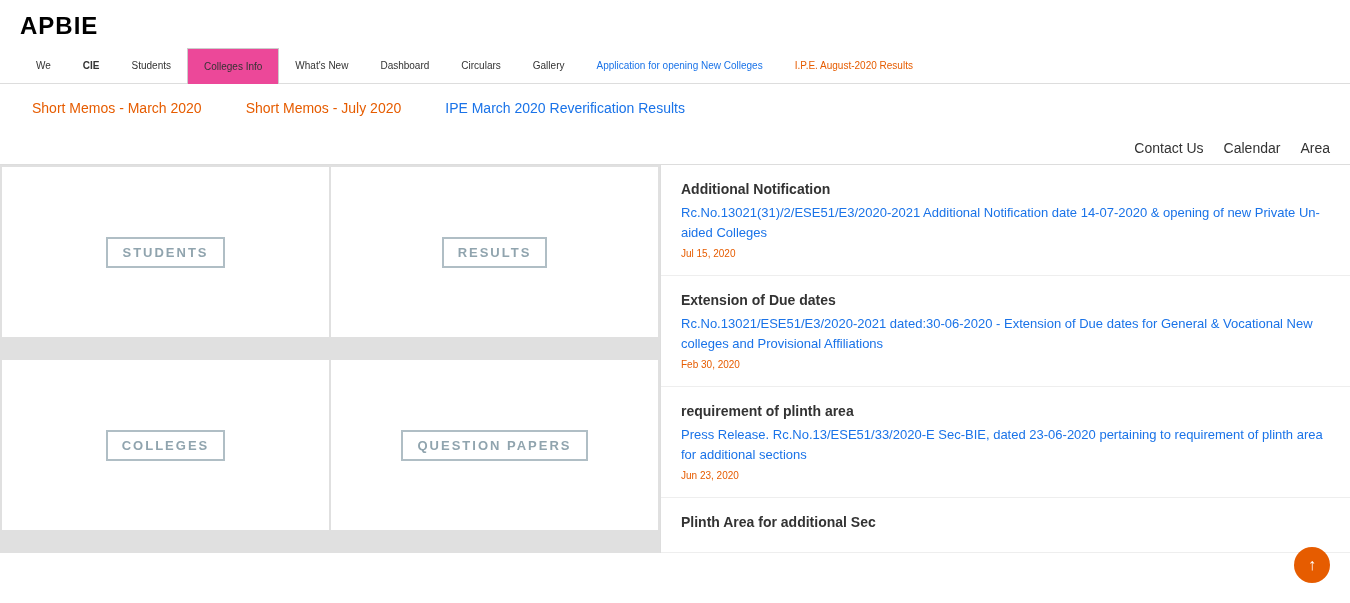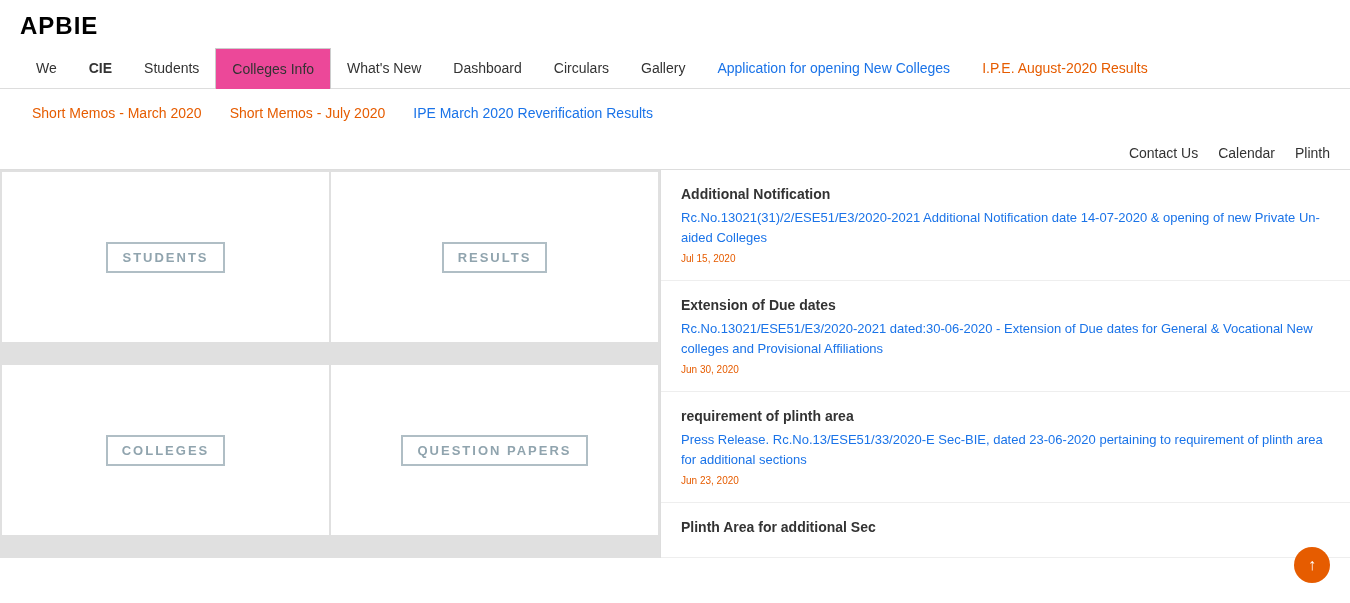--- a/index.html
+++ b/index.html
@@ -4,28 +4,28 @@
   <style>
     * { box-sizing: border-box; margin: 0; padding: 0; }
     body { font-family: Arial, sans-serif; font-size: 14px; color: #333; background: #fff; width: 1350px; overflow-x: hidden; }
 
     
     .header { padding: 12px 32px 0 20px; border-bottom: 1px solid #ddd; }
     .logo { font-size: 24px; font-weight: bold; color: #000; letter-spacing: 1px; padding-bottom: 8px; }
 
     
     .primary-nav { display: flex; align-items: center; gap: 0; flex-wrap: wrap; }
-    .nav-item { padding: 12px 16px; font-size: 14px; color: #333; cursor: pointer; text-decoration: none; display: inline-block; }
+    .nav-item { padding: 12px 16px; font-size: 10px; color: #333; cursor: pointer; text-decoration: none; display: inline-block; }
     .nav-item.bold { font-weight: bold; }
     .nav-item.active { background: #ec4899; border: 1px solid #ccc; border-bottom: none; margin-bottom: -1px; }
     .nav-item.blue { color: #1a73e8; }
     .nav-item.orange { color: #e65c00; }
 
     
-    .secondary-nav { display: flex; align-items: center; gap: 4px; padding: 8px 20px; flex-wrap: wrap; }
+    .secondary-nav { display: flex; align-items: center; gap: 20px; padding: 8px 20px; flex-wrap: wrap; }
     .sec-nav-item { padding: 8px 12px; font-size: 14px; cursor: pointer; }
     .sec-nav-item.orange { color: #e65c00; }
     .sec-nav-item.blue { color: #1a73e8; }
 
     
     .utility-nav { display: flex; justify-content: flex-end; padding: 8px 20px; gap: 20px; border-bottom: 1px solid #ddd; }
     .util-item { font-size: 14px; color: #333; cursor: pointer; }
 
     
     .main-content { display: flex; }
@@ -70,21 +70,21 @@
 
 <span class="sec-nav-item orange">Short Memos - March 2020</span>
     <span class="sec-nav-item orange">Short Memos - July 2020</span>
     <span class="sec-nav-item blue">IPE March 2020 Reverification Results</span>
   </div>
 
 <div class="utility-nav">
 
 <span class="util-item">Contact Us</span>
     <span class="util-item">Calendar</span>
-    <span class="util-item">Plinth</span>
+    <span class="util-item">Area</span>
   </div>
 
 <div class="main-content">
 
   <div class="grid-section">
 
   <div class="grid-card">
         <div class="grid-card-label">STUDENTS</div>
       </div>
       <div class="grid-card">
@@ -101,21 +101,21 @@
   <div class="news-section">
 
   <div class="news-item">
         <div class="news-title">Additional Notification</div>
         <div class="news-desc">Rc.No.13021(31)/2/ESE51/E3/2020-2021 Additional Notification date 14-07-2020 &amp; opening of new Private Un-aided Colleges</div>
         <div class="news-date">Jul 15, 2020</div>
       </div>
       <div class="news-item">
         <div class="news-title">Extension of Due dates</div>
         <div class="news-desc">Rc.No.13021/ESE51/E3/2020-2021 dated:30-06-2020 - Extension of Due dates for General &amp; Vocational New colleges and Provisional Affiliations</div>
-        <div class="news-date">Jun 30, 2020</div>
+        <div class="news-date">Feb 30, 2020</div>
       </div>
       <div class="news-item">
         <div class="news-title">requirement of plinth area</div>
         <div class="news-desc">Press Release. Rc.No.13/ESE51/33/2020-E Sec-BIE, dated 23-06-2020 pertaining to requirement of plinth area for additional sections</div>
         <div class="news-date">Jun 23, 2020</div>
       </div>
       <div class="news-item">
         <div class="news-title">Plinth Area for additional Sec</div>
       </div>
     </div>

